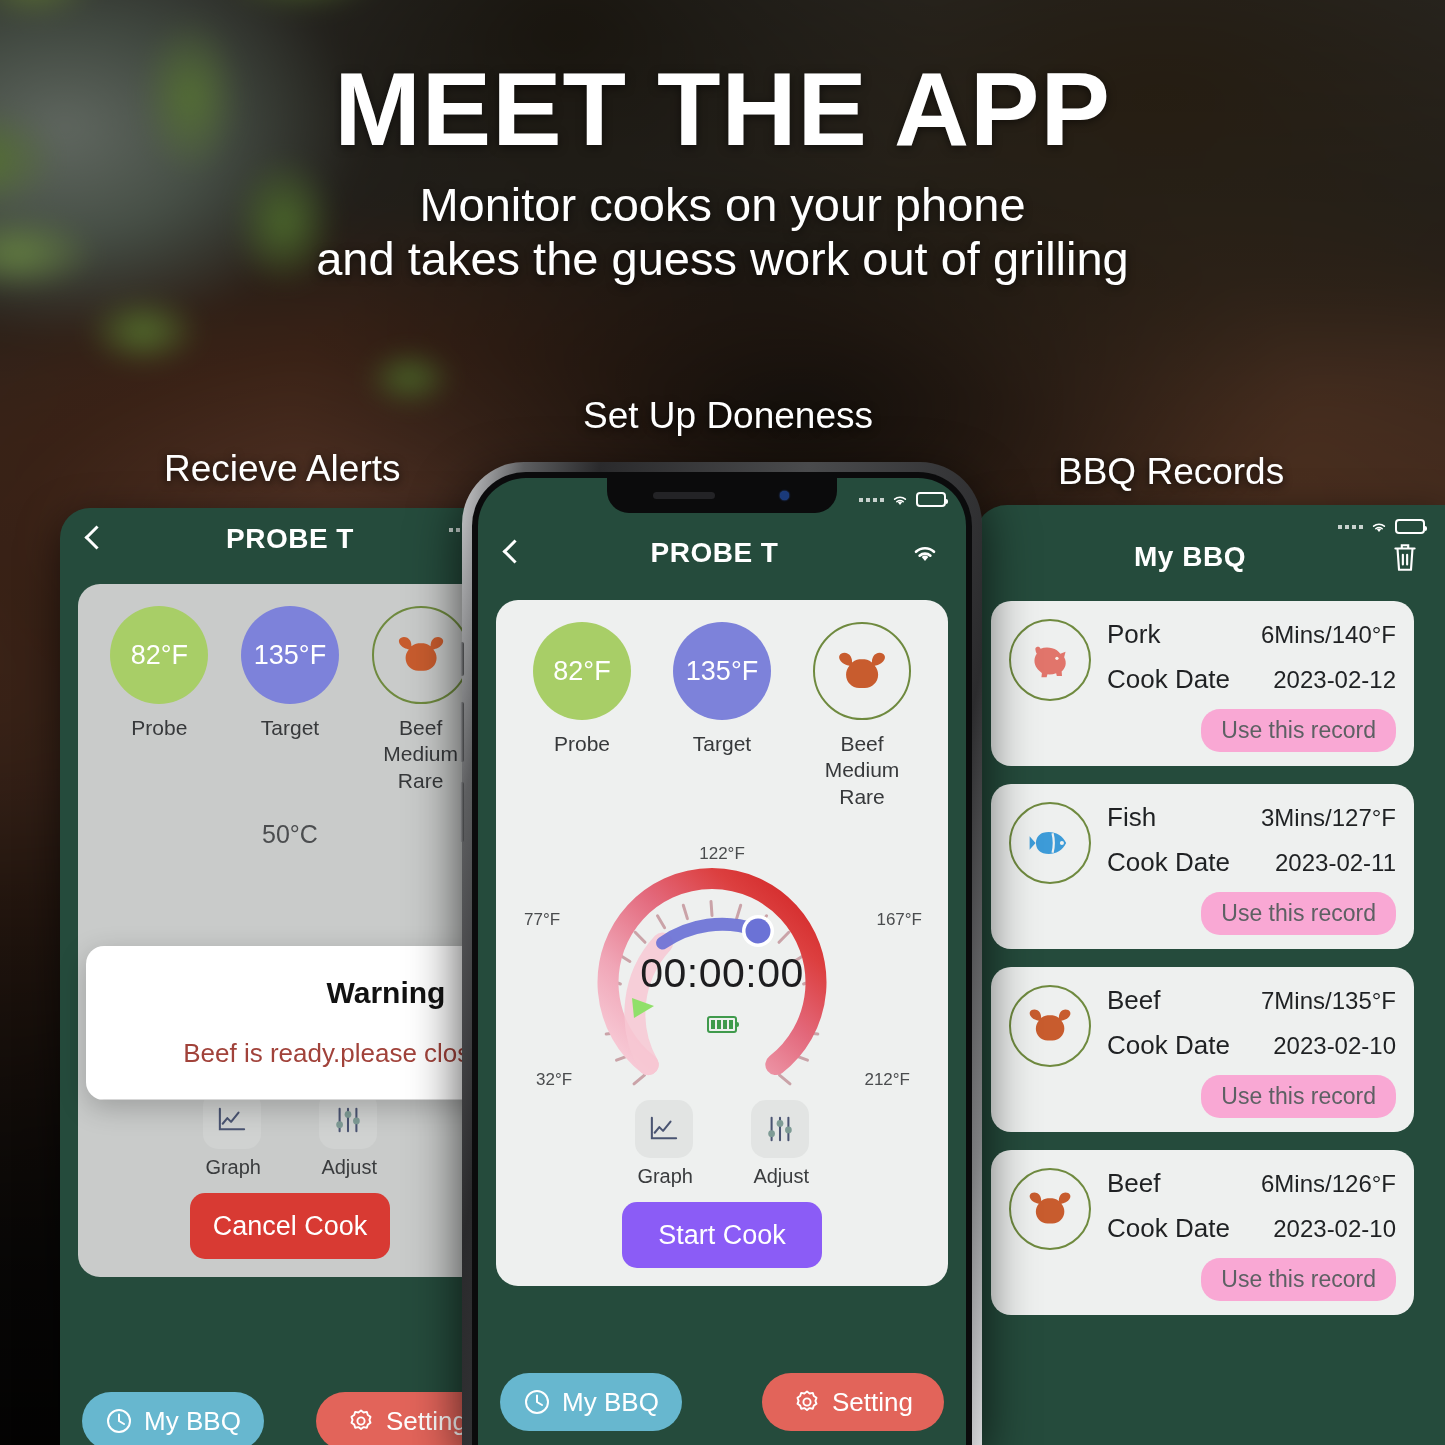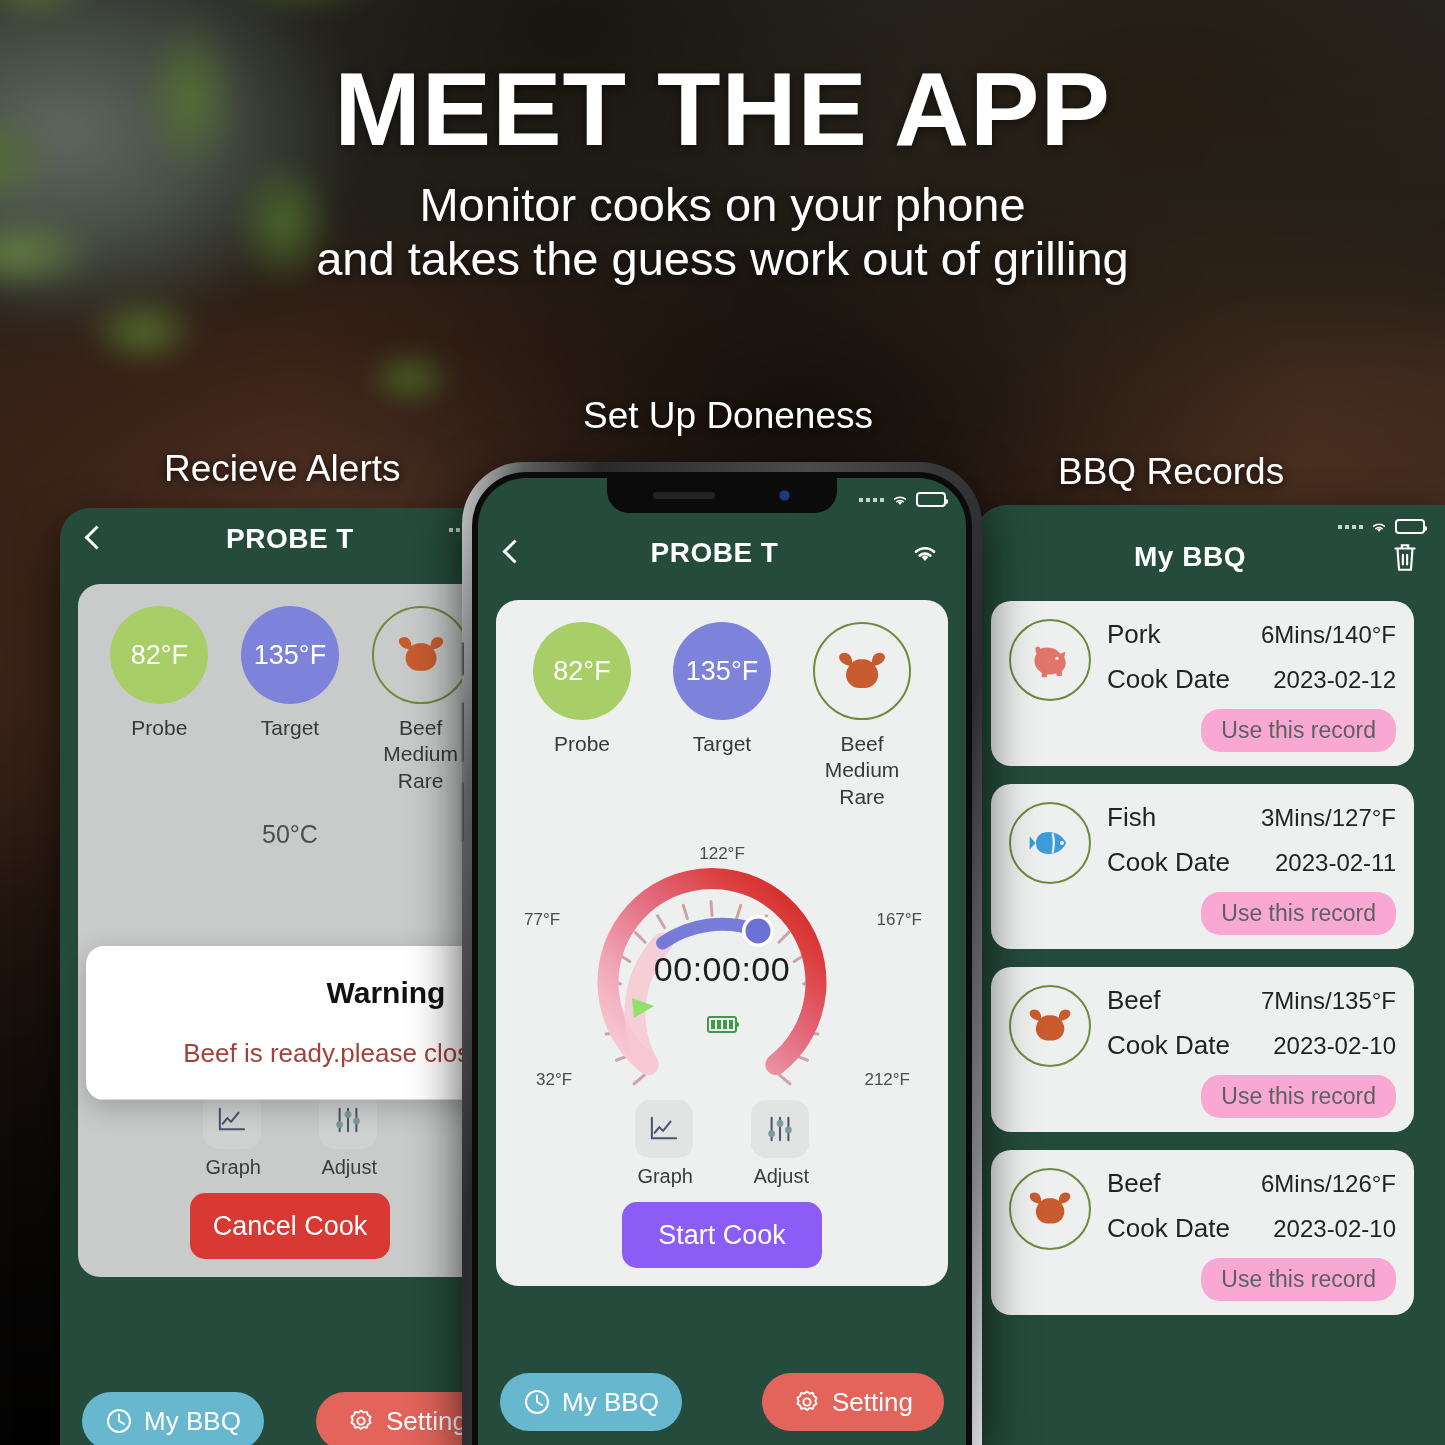--- a/index.html
+++ b/index.html
@@ -211,21 +211,21 @@
   .circ.probe  { background: #a8ce67; }
   .circ.target { background: #7d82da; }
   .circ.meat   { background: transparent; border: 2.5px solid #6f8a3f; }
   .circ-label { margin-top: 11px; font-size: 21px; color: #37393b; line-height: 1.25; }
 
   
   .gauge-wrap { position: relative; margin-top: 22px; height: 258px; }
   .gauge-wrap svg { display: block; margin: 0 auto; }
   .gauge-time {
     position: absolute; left: 0; right: 0; top: 118px;
-    text-align: center; font-size: 34px; color: #1d1d1f; letter-spacing: .5px;
+    text-align: center; font-size: 41px; color: #1d1d1f; letter-spacing: .5px;
   }
   .g-lbl { position: absolute; font-size: 17px; color: #4a4c4e; }
   #g-top   { top: 12px;    left: 50%; transform: translateX(-50%); }
   #g-left  { top: 78px; left: 12px; }
   #g-right { top: 78px; right: 10px; }
   #g-bl    { bottom: 0; left: 24px; }
   #g-br    { bottom: 0; right: 22px; }
   .batt-mini {
     position: absolute; left: 50%; transform: translateX(-50%);
     top: 184px; width: 30px; height: 17px;

